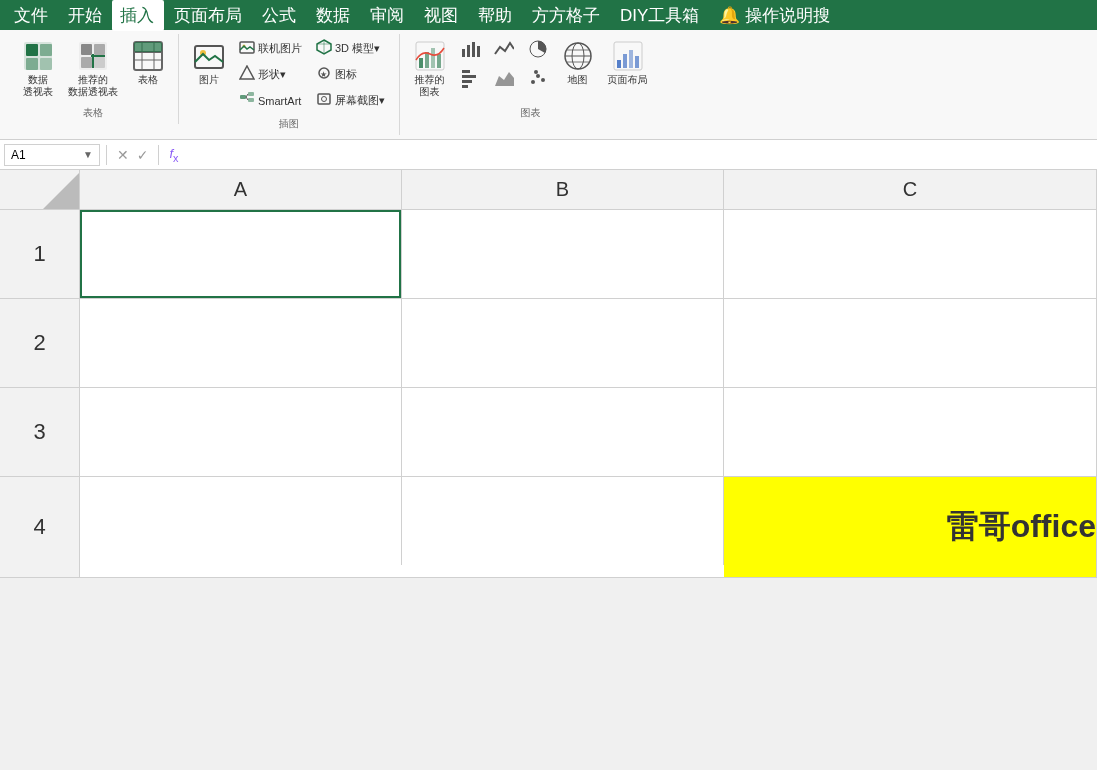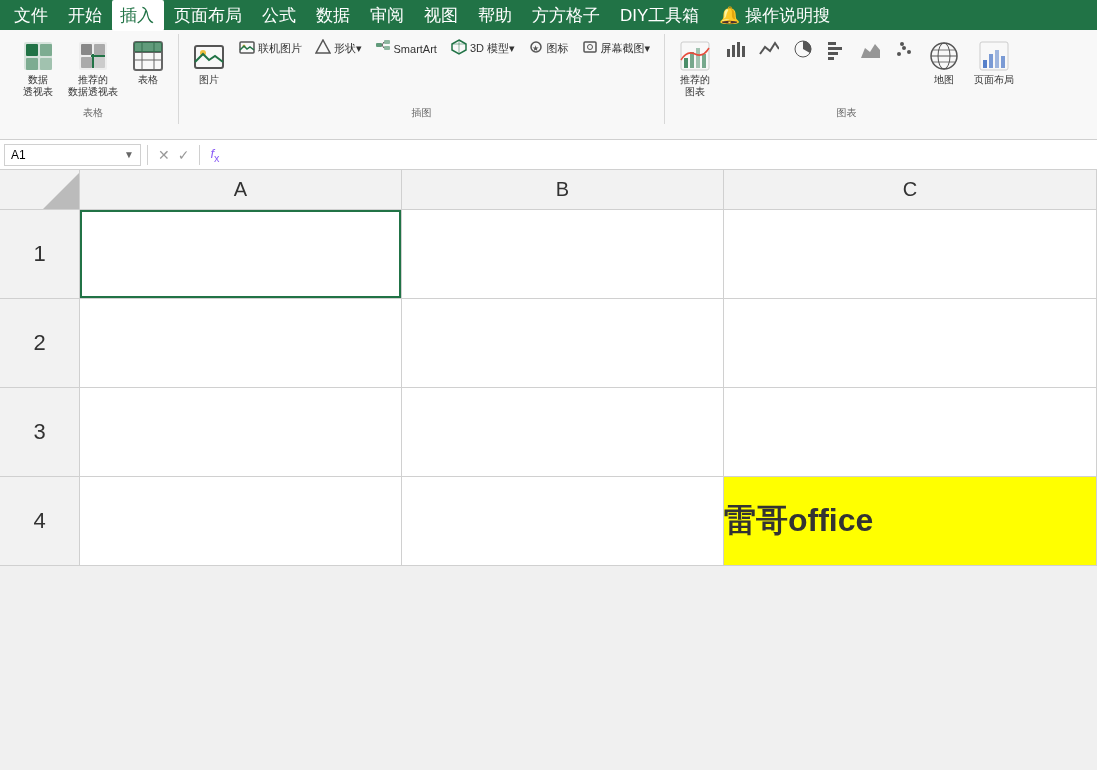--- a/index.html
+++ b/index.html
@@ -94,37 +94,37 @@
       cursor: pointer;
       border-radius: 3px;
       font-size: 11px;
       color: #333;
       white-space: nowrap;
       border: 1px solid transparent;
     }
     .small-icon { font-size: 14px; }
     .ribbon-col {
       display: flex;
-      flex-direction: row;
+      flex-direction: column;
       gap: 1px;
       justify-content: flex-start;
     }
 
     
     .formula-bar {
       display: flex;
       align-items: center;
       height: 30px;
       background: white;
       border-bottom: 1px solid #d0d0d0;
       padding: 0 4px;
       gap: 4px;
     }
     .name-box {
-      width: 137px;
+      width: 96px;
       height: 22px;
       border: 1px solid #d0d0d0;
       padding: 6px 6px;
       font-size: 12px;
       display: flex;
       align-items: center;
       background: white;
       cursor: pointer;
     }
     .formula-actions {
@@ -229,21 +229,21 @@
       border-right: 1px solid #d0d0d0;
       background: white;
       cursor: cell;
       position: relative;
     }
     .data-cell.col-a { width: 322px; min-width: 322px; height: 88px; }
     .data-cell.col-b { width: 322px; min-width: 322px; height: 88px; }
     .data-cell.col-c { flex: 1; height: 88px; }
     .data-cell.col-a.row4 { height: 88px; }
     .data-cell.col-b.row4 { height: 88px; }
-    .data-cell.col-c.row4 { height: 88px; background: #ffff00; display: flex; align-items: center; justify-content: flex-start; }
+    .data-cell.col-c.row4 { height: 100px; background: #ffff00; display: flex; align-items: center; justify-content: flex-end; }
     .watermark-text {
       font-size: 32px;
       font-weight: bold;
       color: #333;
       white-space: nowrap;
     }
 
     
     .active-cell-outline {
       position: absolute;

